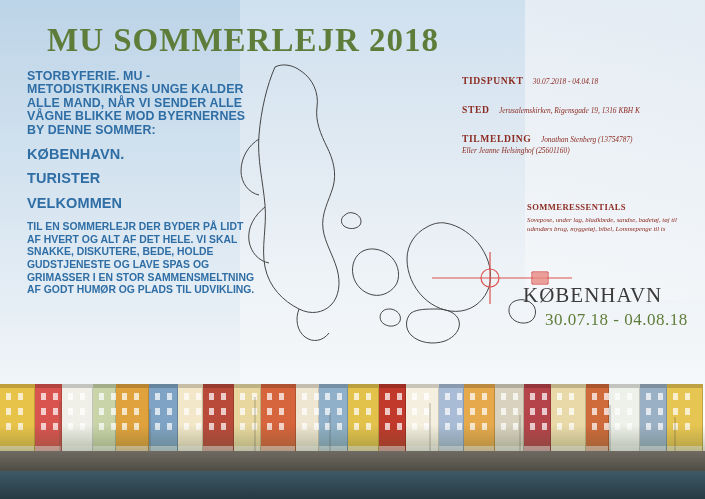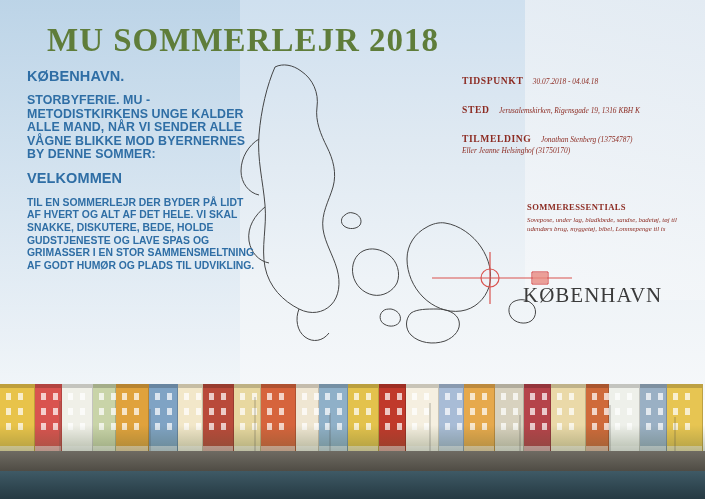--- a/index.html
+++ b/index.html
@@ -181,49 +181,51 @@
       </g>
       <rect x="101" y="21" width="14" height="10" fill="#e9897f" opacity=".8"></rect>
     </svg>
   </div>
 
   <div class="title">
     <span>MU SOMMERLEJR 2018</span>
   </div>
 
   <div class="bodytext">
+    <p class="l2">STORBYFERIE. MU - METODISTKIRKENS UNGE KALDER ALLE MAND, NÅR VI SENDER ALLE VÅGNE BLIKKE MOD BYERNERNES BY DENNE SOMMER:</p>
     <p class="l2 big">KØBENHAVN.</p>
-    <p class="l2">STORBYFERIE. MU - METODISTKIRKENS UNGE KALDER ALLE MAND, NÅR VI SENDER ALLE VÅGNE BLIKKE MOD BYERNERNES BY DENNE SOMMER:</p>
+    <p class="l2 big">TURISTER</p>
     <p class="l2 big">VELKOMMEN</p>
     <p class="l3">TIL EN SOMMERLEJR DER BYDER PÅ LIDT AF HVERT OG ALT AF DET HELE. VI SKAL SNAKKE, DISKUTERE, BEDE, HOLDE GUDSTJENESTE OG LAVE SPAS OG GRIMASSER I EN STOR SAMMENSMELTNING AF GODT HUMØR OG PLADS TIL UDVIKLING.</p>
 
   </div>
 
   <div class="info">
     <div class="row">
       <span class="k">TIDSPUNKT</span>
       <span class="v">30.07.2018 - 04.04.18</span>
     </div>
     <div class="row">
       <span class="k">STED</span>
       <span class="v">Jerusalemskirken, Rigensgade 19, 1316 KBH K</span>
     </div>
     <div class="row">
       <span class="k">TILMELDING</span>
       <span class="v">Jonathan Stenberg (13754787)</span>
-      <span class="v2">Eller Jeanne Helsinghof (31750170)</span>
+      <span class="v2">Eller Jeanne Helsinghof (25601160)</span>
     </div>
   </div>
 
   <div class="essent">
     <span class="k">SOMMERESSENTIALS</span>
     <span class="v">Sovepose, under lag, bladkbede, sandse, badetøj, tøj til udendørs brug, myggetøj, bibel, Lommepenge til is</span>
   </div>
 
   <div class="city">KØBENHAVN</div>
+  <div class="dates">30.07.18 - 04.08.18</div>
 
   <div class="photo">
     <div class="houses" id="houses">
         <div class="h" style="background: rgb(232, 195, 74); width: 34px; flex: 0 0 auto;">
           <span class="win" style="left: 6px; top: 10px;"></span>
           <span class="win" style="left: 18px; top: 10px;"></span>
           <span class="win" style="left: 6px; top: 25px;"></span>
           <span class="win" style="left: 18px; top: 25px;"></span>
           <span class="win" style="left: 6px; top: 40px;"></span>
           <span class="win" style="left: 18px; top: 40px;"></span>

